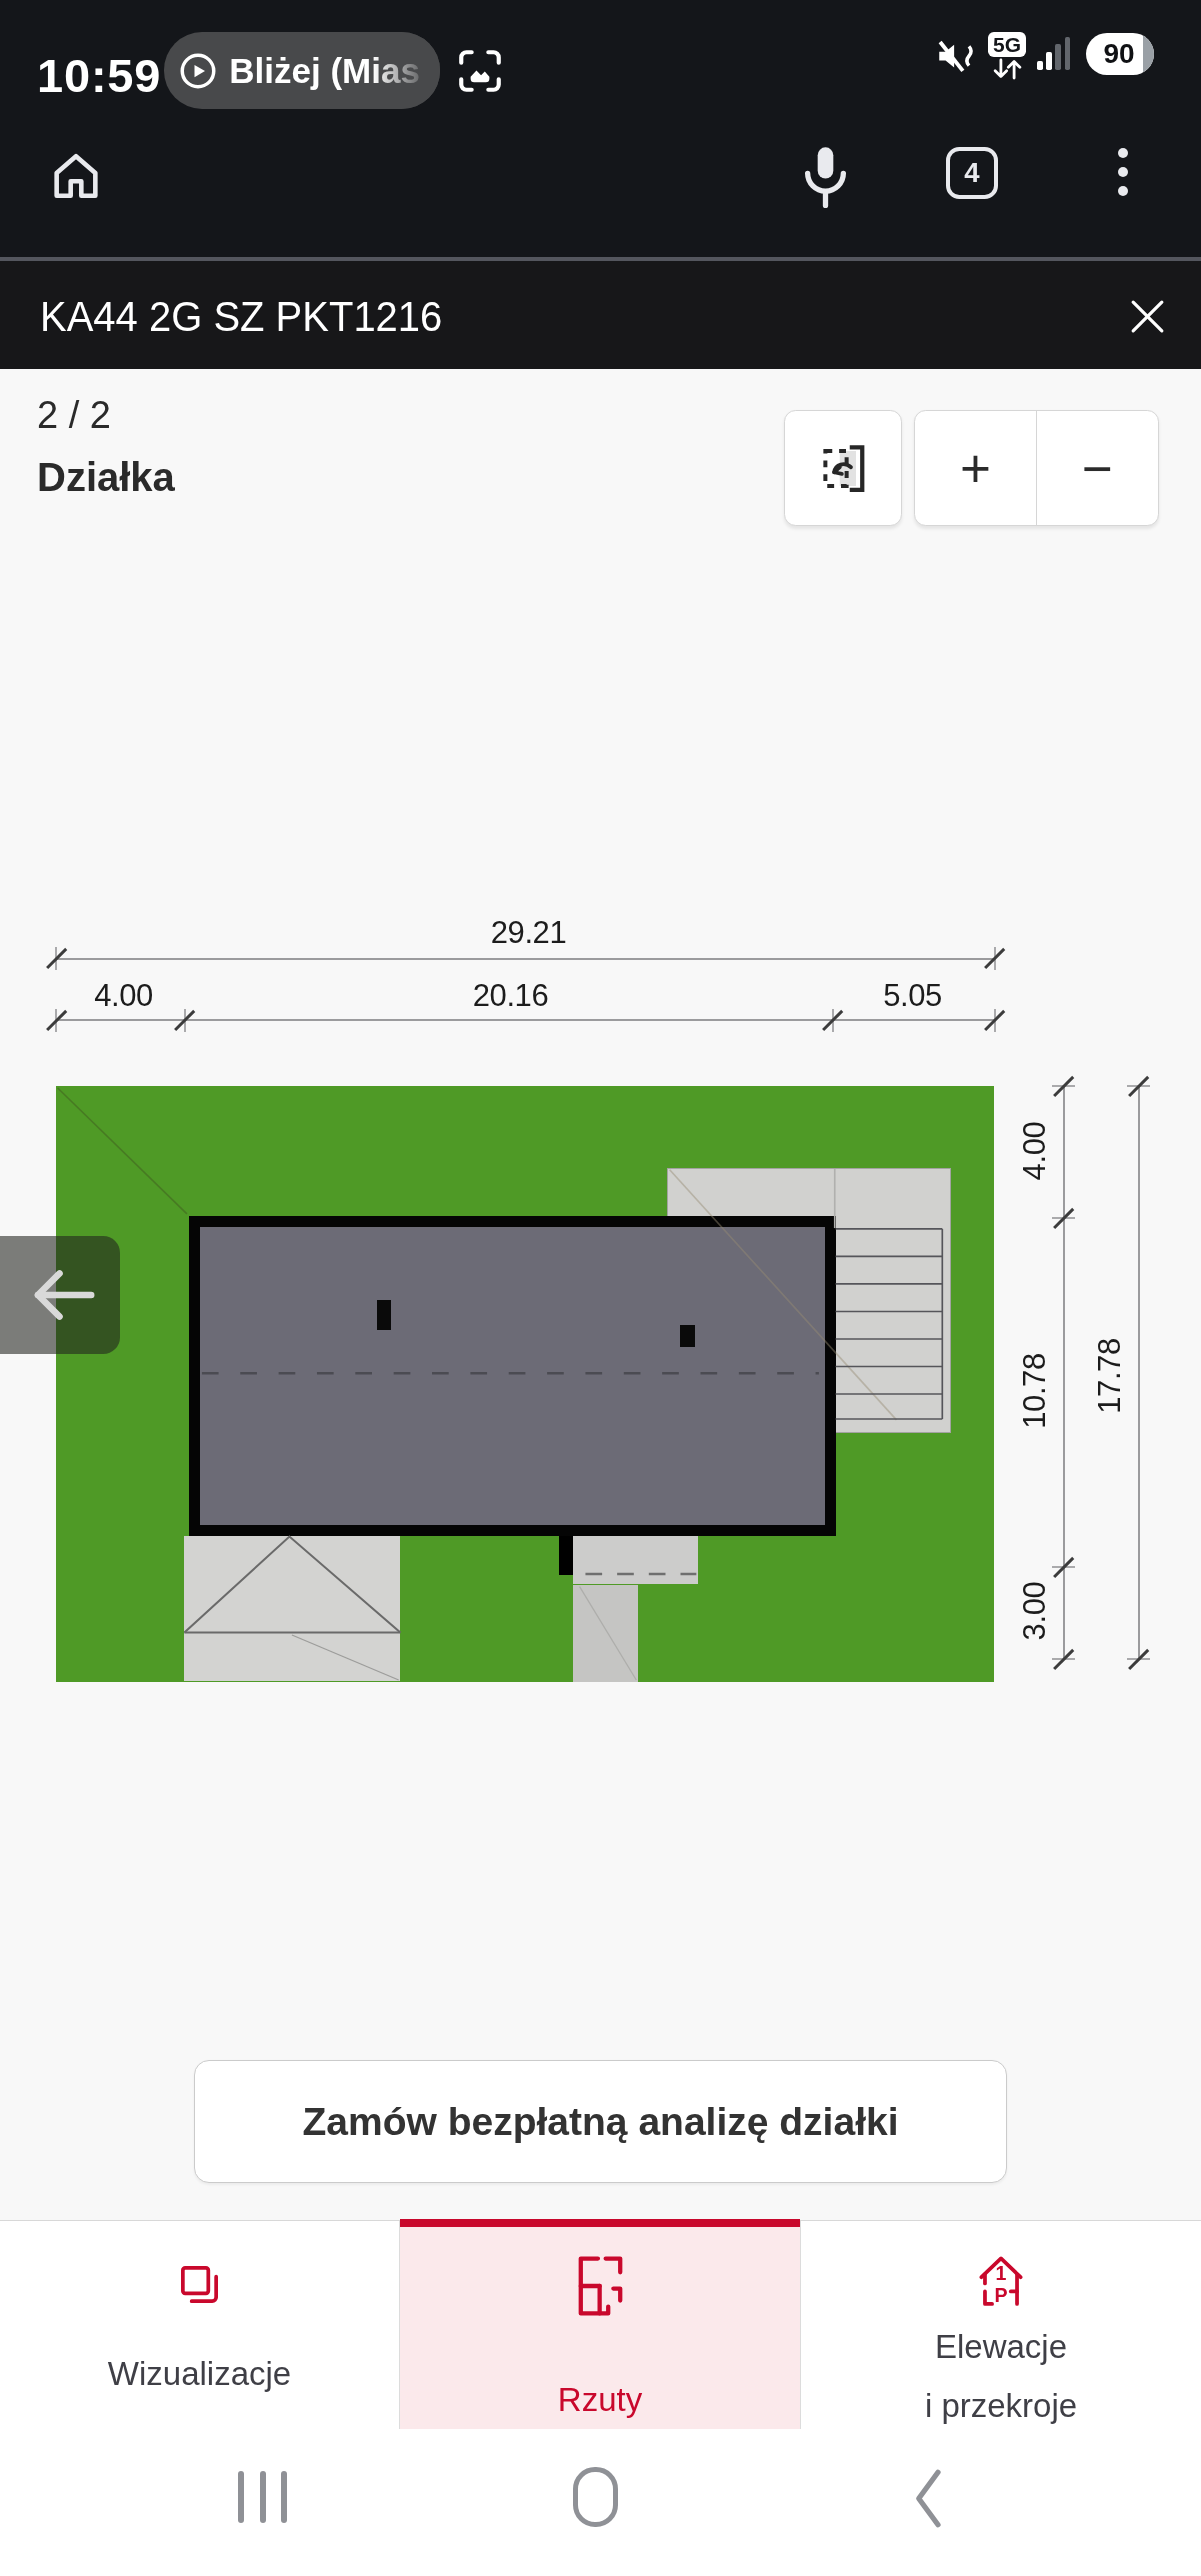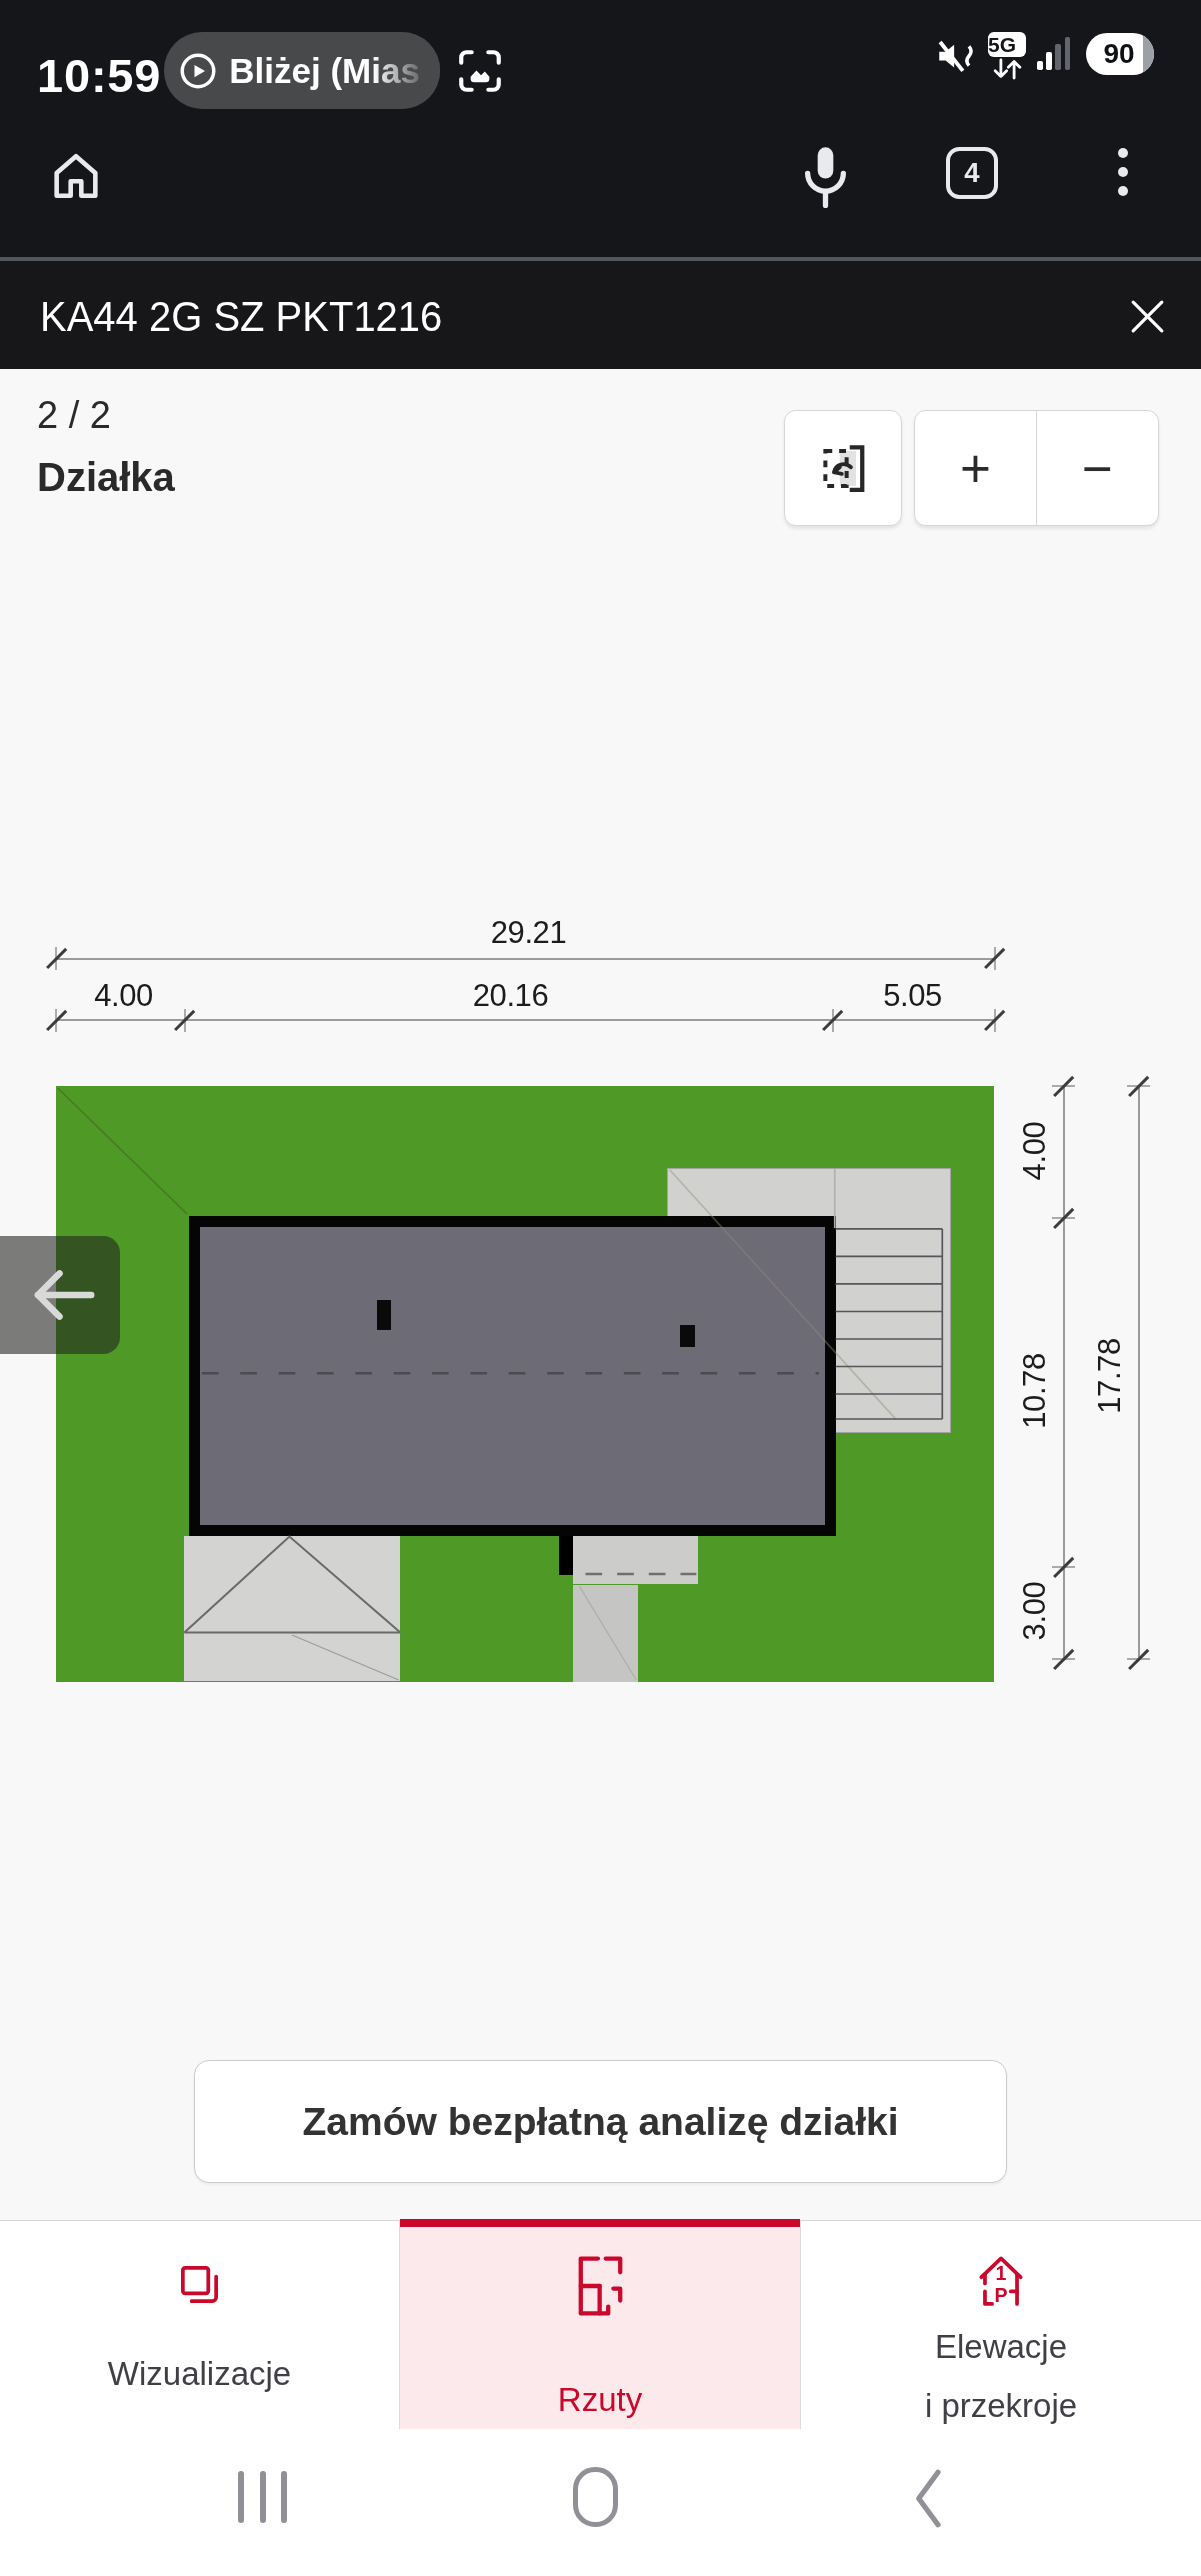--- a/index.html
+++ b/index.html
@@ -11,21 +11,21 @@
   #chrome-dark{left:0;top:0;width:1201px;height:257px;background:#14161a;}
   #status-time{left:37px;top:48px;font-size:47px;font-weight:bold;color:#fff;letter-spacing:0.8px;}
   #media-pill{left:164px;top:32px;width:276px;height:77px;border-radius:38px;background:#48494b;
               display:flex;align-items:center;overflow:hidden;}
   #media-pill .txt{margin-left:10px;font-size:35px;font-weight:bold;color:#fff;white-space:nowrap;}
   #media-pill .fade{position:absolute;right:0;top:0;width:67px;height:77px;
               background:linear-gradient(90deg,rgba(72,73,75,0),#48494b 85%);}
   #capture-ic{left:455px;top:46px;}
   #mute-ic{left:934px;top:35px;}
   #badge-5g{left:988px;top:32px;width:38px;height:25px;background:#fff;border-radius:5.8px;
-            display:flex;align-items:center;justify-content:flex-start;font-size:21px;font-weight:bold;color:#14161a;}
+            display:flex;align-items:center;justify-content:center;font-size:21px;font-weight:bold;color:#14161a;}
   #arrows-5g{left:991px;top:58px;}
   #sigbars{left:1037px;top:37px;width:33px;height:33px;}
   #sigbars i{position:absolute;bottom:0;width:5.8px;border-radius:1.7px;display:block;}
   #battery{left:1086px;top:33px;width:68px;height:42px;border-radius:21px;background:#fff;overflow:hidden;}
   #battery .cap{position:absolute;right:0;top:0;width:11px;height:42px;background:#9aa0a6;}
   #battery .lvl{position:absolute;left:4px;top:0;width:58px;height:42px;display:flex;align-items:center;justify-content:center;
                 font-size:28px;font-weight:bold;color:#101114;}
 
   #home-ic{left:47px;top:147px;}
   #url-pill{left:153px;top:127px;width:584px;height:102px;border-radius:51px;background:#2f3540;

